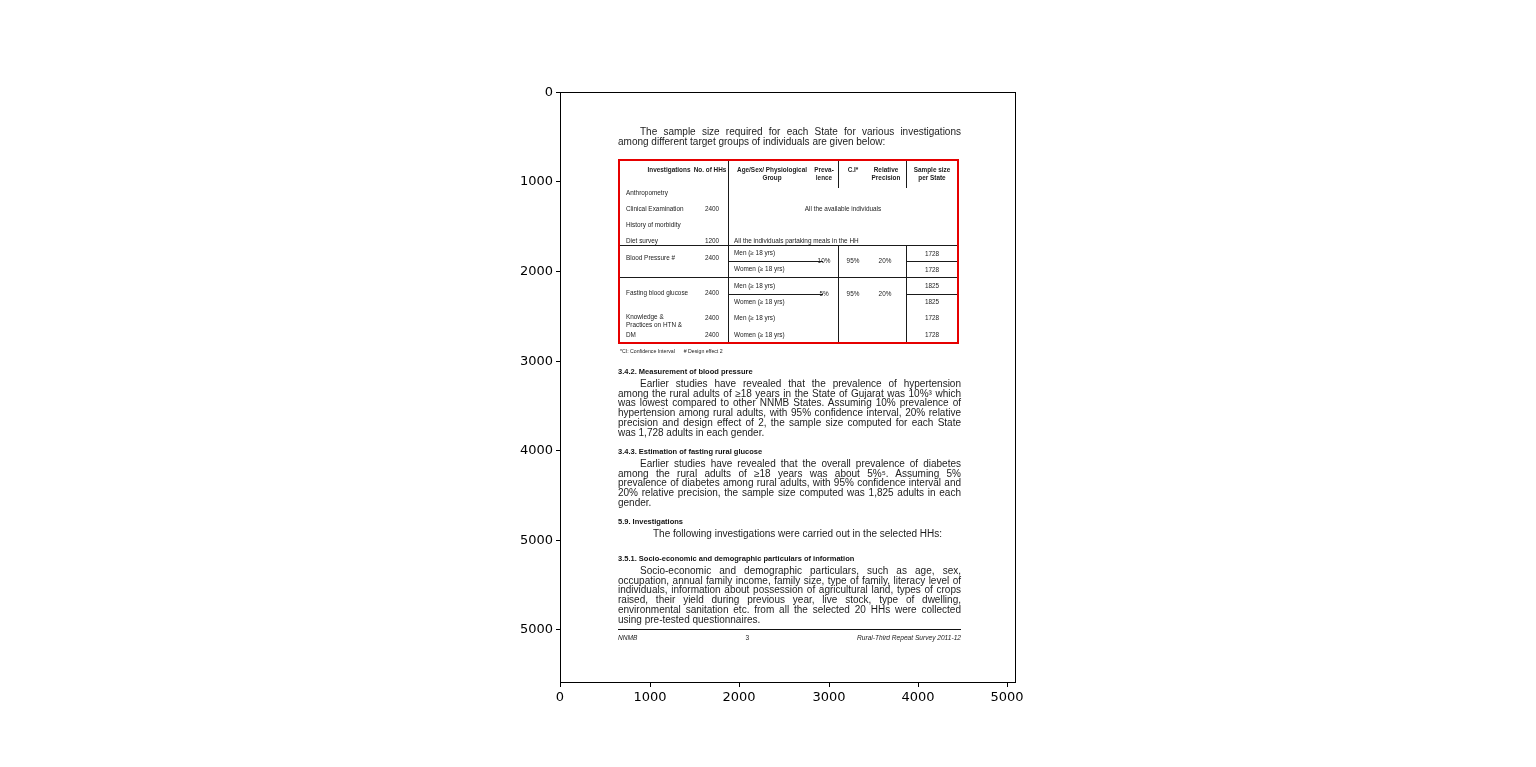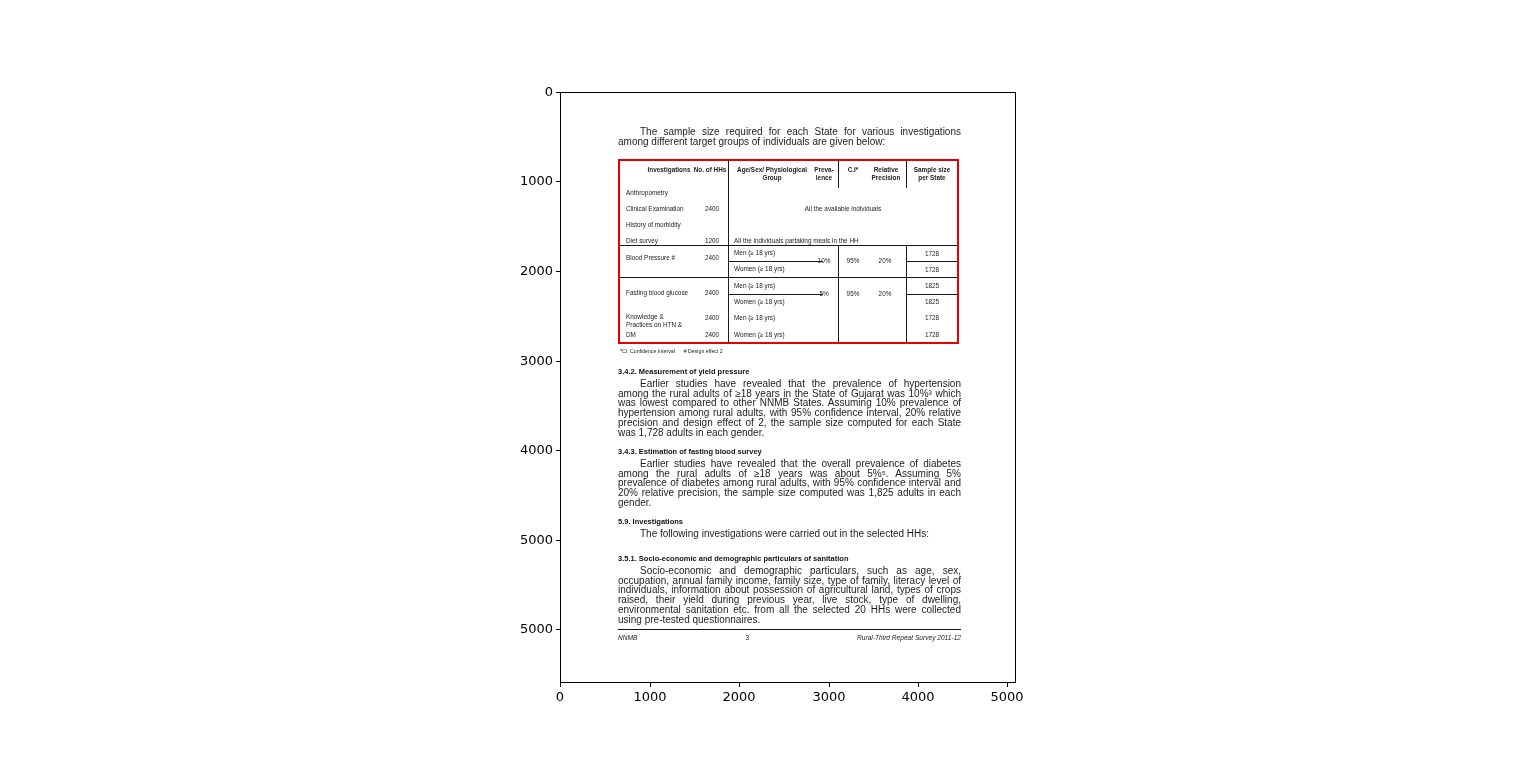--- a/index.html
+++ b/index.html
@@ -136,30 +136,30 @@
         <div class="tcell nowrap" style="left:114px; top:170px;">Women (≥ 18 yrs)</div>
         <div class="tcell tc" style="left:288px; top:153px; width:48px;">1728</div>
         <div class="tcell tc" style="left:288px; top:170px; width:48px;">1728</div>
       </div>
 
       <div class="abs" id="footnote">
         <span>*CI: Confidence Interval</span>
         <span># Design effect 2</span>
       </div>
 
-      <div class="abs h-sec" style="left:57px; top:274px;">3.4.2. Measurement of yield pressure</div>
+      <div class="abs h-sec" style="left:57px; top:274px;">3.4.2. Measurement of blood pressure</div>
       <div class="abs para" style="left:57px; top:286px; width:343px;">Earlier studies have revealed that the prevalence of hypertension among the rural adults of ≥18 years in the State of Gujarat was 10%³ which was lowest compared to other NNMB States. Assuming 10% prevalence of hypertension among rural adults, with 95% confidence interval, 20% relative precision and design effect of 2, the sample size computed for each State was 1,728 adults in each gender.</div>
 
-      <div class="abs h-sec" style="left:57px; top:354px;">3.4.3. Estimation of fasting blood survey</div>
+      <div class="abs h-sec" style="left:57px; top:354px;">3.4.3. Estimation of fasting rural glucose</div>
       <div class="abs para" style="left:57px; top:366px; width:343px;">Earlier studies have revealed that the overall prevalence of diabetes among the rural adults of ≥18 years was about 5%⁵. Assuming 5% prevalence of diabetes among rural adults, with 95% confidence interval and 20% relative precision, the sample size computed was 1,825 adults in each gender.</div>
 
       <div class="abs h-sec" style="left:57px; top:424px;">5.9. Investigations</div>
-      <div class="abs para" style="left:57px; top:436px; width:343px;">The following investigations were carried out in the selected HHs:</div>
+      <div class="abs para" style="left:70px; top:436px; width:343px;">The following investigations were carried out in the selected HHs:</div>
 
-      <div class="abs h-sec" style="left:57px; top:461px;">3.5.1. Socio-economic and demographic particulars of sanitation</div>
+      <div class="abs h-sec" style="left:57px; top:461px;">3.5.1. Socio-economic and demographic particulars of information</div>
       <div class="abs para" style="left:57px; top:473px; width:343px;">Socio-economic and demographic particulars, such as age, sex, occupation, annual family income, family size, type of family, literacy level of individuals, information about possession of agricultural land, types of crops raised, their yield during previous year, live stock, type of dwelling, environmental sanitation etc. from all the selected 20 HHs were collected using pre-tested questionnaires.</div>
 
       <div class="abs" id="footer-rule"></div>
       <div class="abs" id="page-footer">
         <span class="f-it">NNMB</span>
         <span>3</span>
         <span class="f-it">Rural-Third Repeat Survey 2011-12</span>
       </div>
 
     </div>

